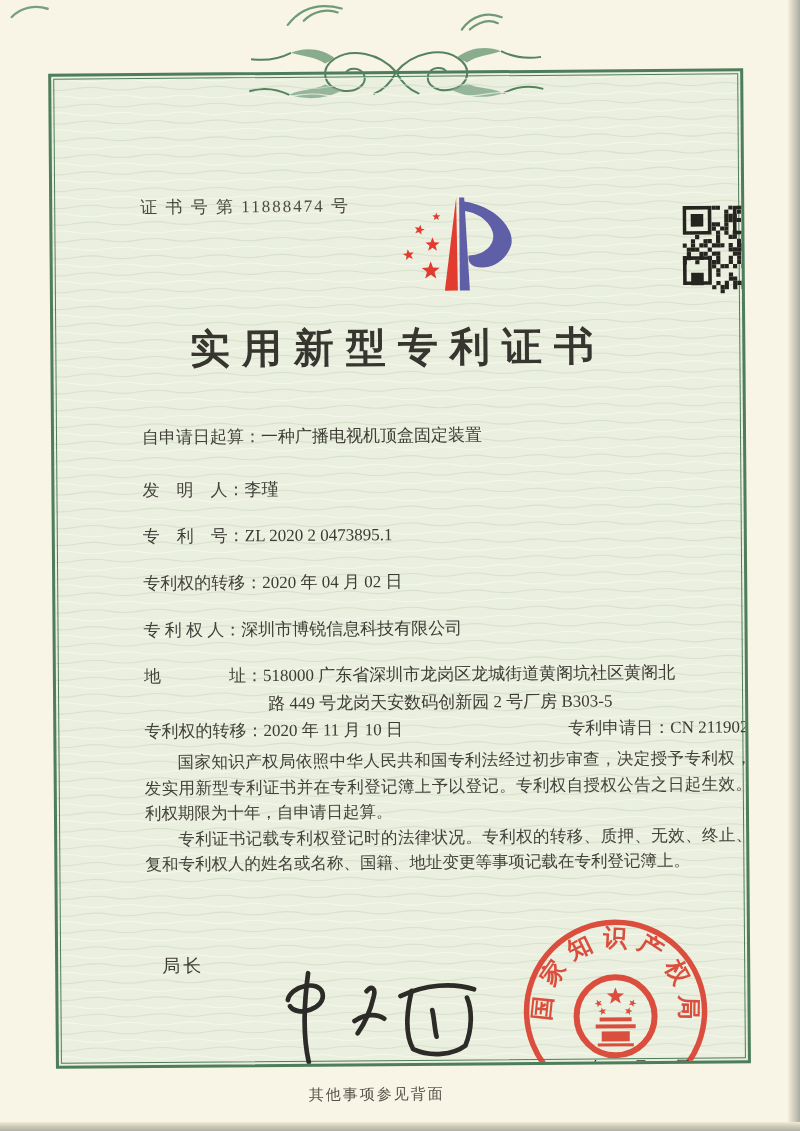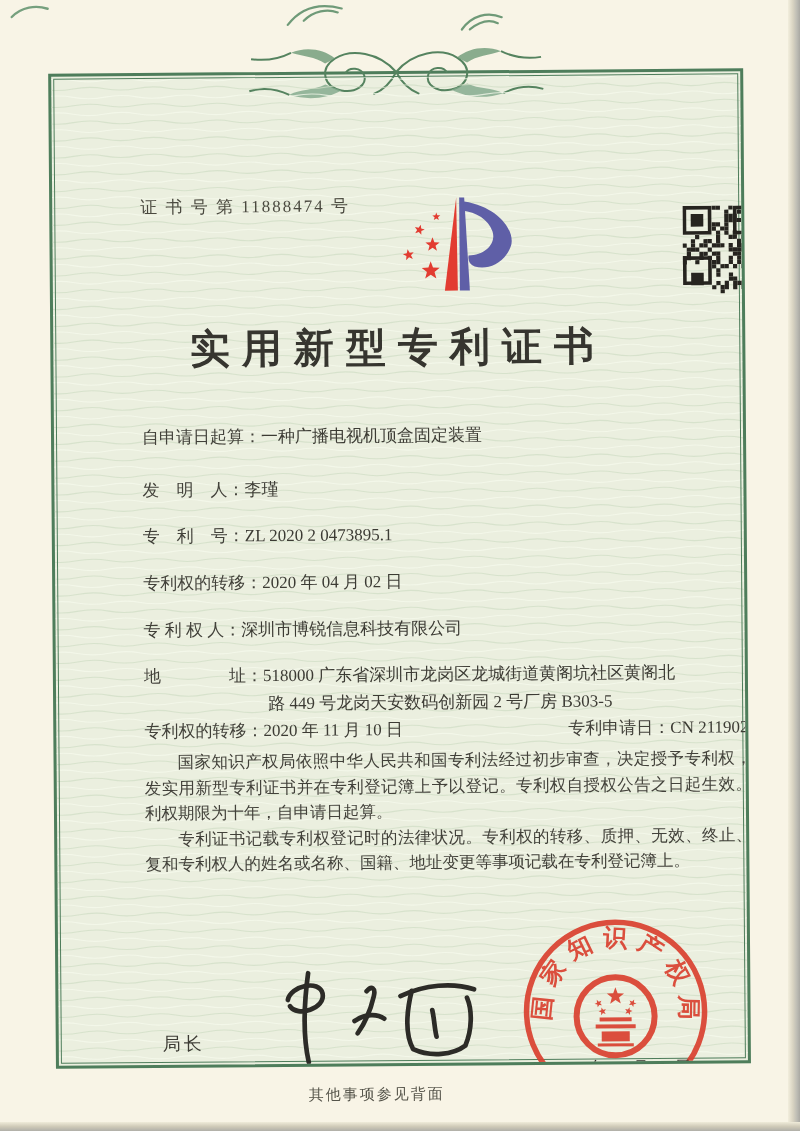--- a/index.html
+++ b/index.html
@@ -37,21 +37,21 @@
 
   .fline{position:absolute;left:88px;font-size:17px;white-space:nowrap;color:#42413a;}
   .fline .val{color:#3c3b34;}
   .addr2{position:absolute;left:212px;font-size:17px;color:#3c3b34;white-space:nowrap;}
   .grant-right{position:absolute;left:424px;top:0;}
 
   .paras{position:absolute;left:88px;top:674px;width:624px;font-size:16.5px;
     line-height:25.5px;text-align:justify;color:#42413a;}
   .paras p{margin:0;text-indent:2em;}
 
-  .sig-title{position:absolute;left:104px;top:956px;font-size:18px;letter-spacing:3px;color:#3c3b34;}
+  .sig-title{position:absolute;left:104px;top:878px;font-size:18px;letter-spacing:3px;color:#3c3b34;}
   .sig-name{position:absolute;left:104px;top:1003px;font-size:18px;letter-spacing:3px;color:#6d28d9;}
   .handwriting{position:absolute;left:213px;top:888px;width:215px;height:108px;}
 
   .seal{position:absolute;left:460px;top:842px;width:194px;height:194px;opacity:.92;}
   .seal-date{position:absolute;left:478px;top:984px;width:170px;text-align:center;
     font-size:17px;color:#33322c;white-space:nowrap;}
   .back-note{position:absolute;left:0;top:1085px;width:745px;text-align:center;
     font-size:15px;letter-spacing:2px;color:#55544a;}
 
   .flourish{position:absolute;left:245px;top:46px;width:310px;height:58px;}

